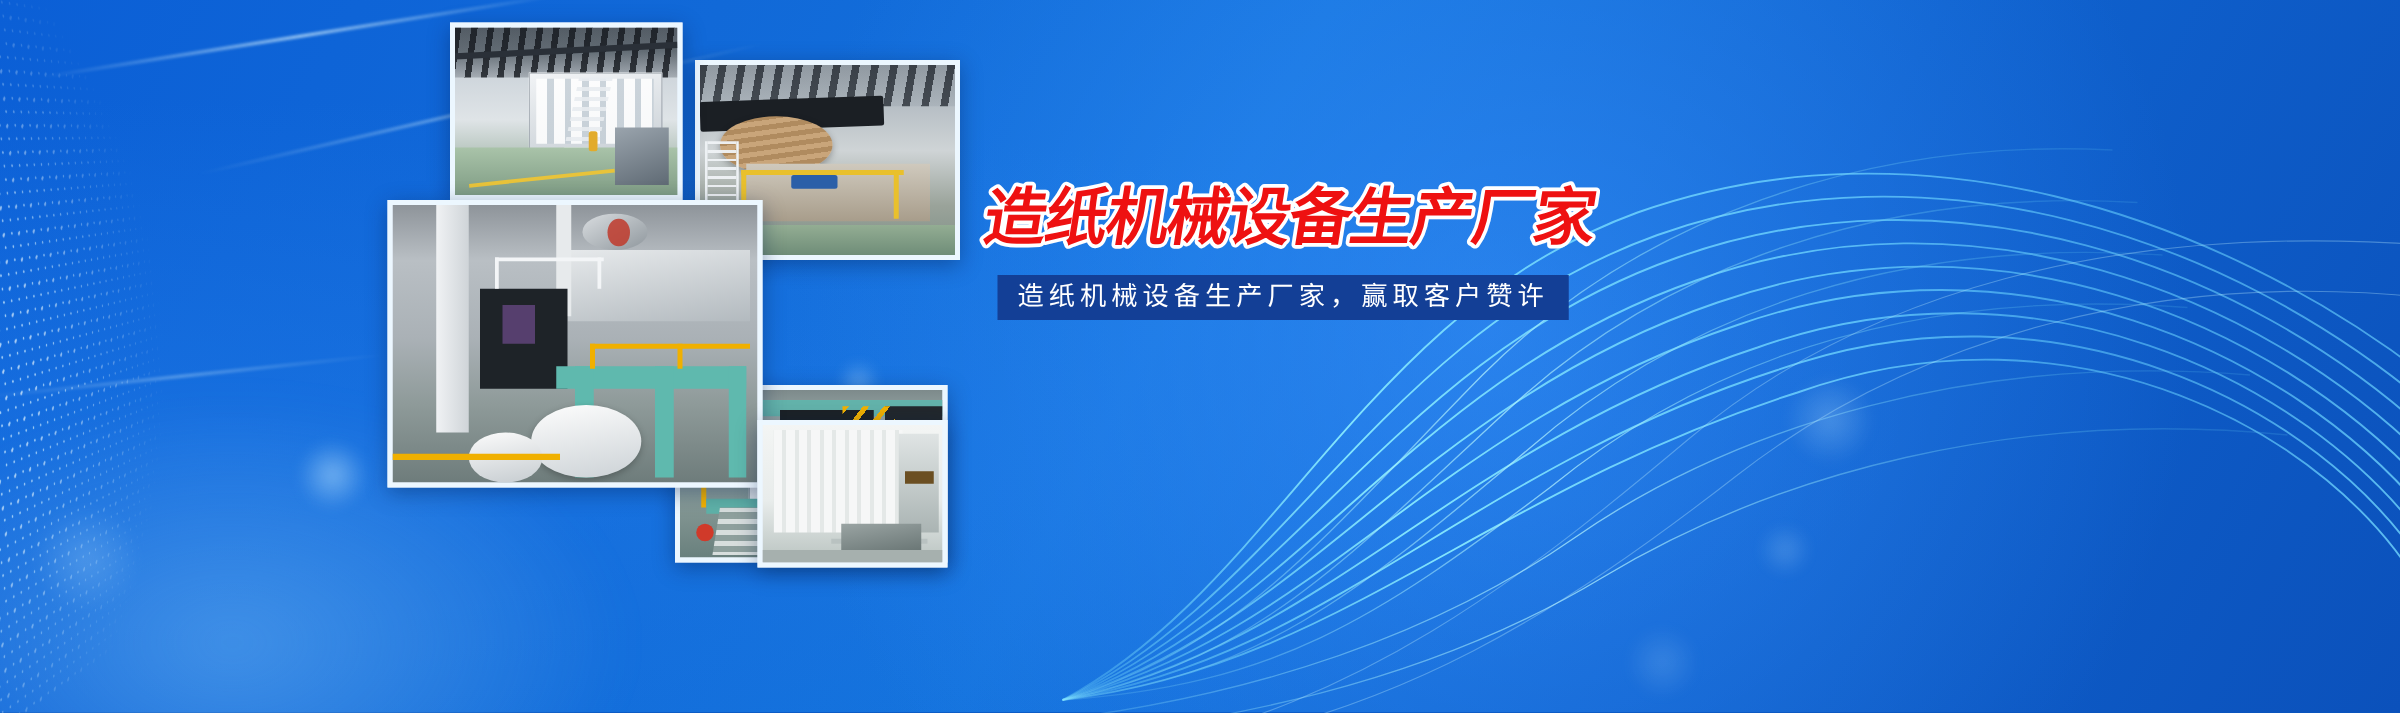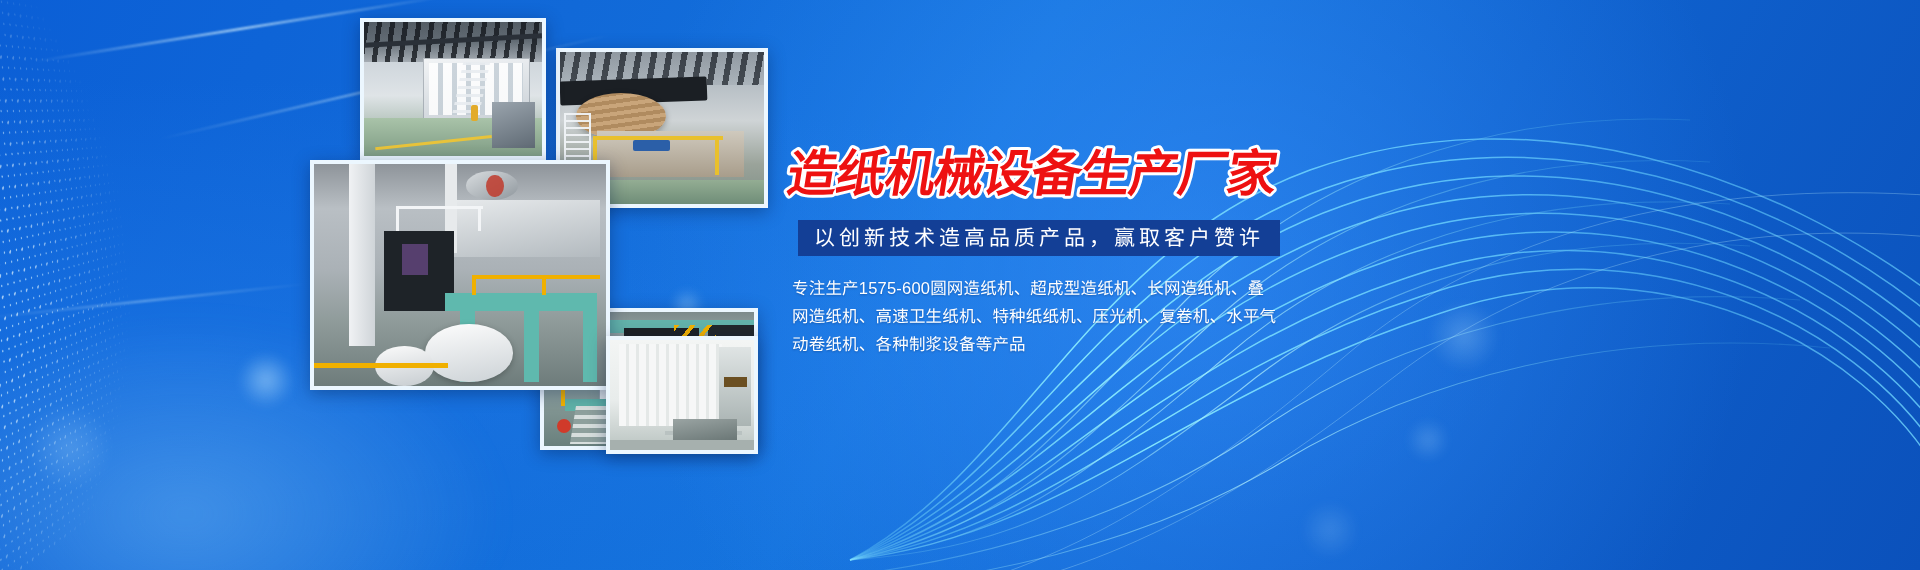--- a/index.html
+++ b/index.html
@@ -339,19 +339,18 @@
 
   <div class="copy">
 
     <div class="headline">
       <svg width="500" height="74" viewBox="0 0 500 74" aria-hidden="true">
         <text id="headline-svg-text" x="2" y="55" font-family="'DejaVu Sans','Liberation Sans',sans-serif" font-size="50" font-weight="bold" letter-spacing="-1" transform="skewX(-9)" fill="#ee1111" stroke="#ffffff" stroke-width="6" paint-order="stroke fill" stroke-linejoin="round" textLength="488" lengthAdjust="spacingAndGlyphs">造纸机械设备生产厂家</text>
       </svg>
     </div>
 
     <div class="subbar">
-      <div class="subtxt">以创新技术造高品质产品，赢取客户赞许</div>
-    </div>
-
-    <p class="desc">专注生产1575-600圆网造纸机、超成型造纸机、长网造纸机、叠网造纸机、高速卫生纸机、特种纸纸机、压光机、复卷机、水平气动卷纸机、各种制浆设备等产品</p>
+      <div class="subtxt">造纸机械设备生产厂家，赢取客户赞许</div>
+    </div>
+
   </div>
 
 </div>
 
 </body></html>

